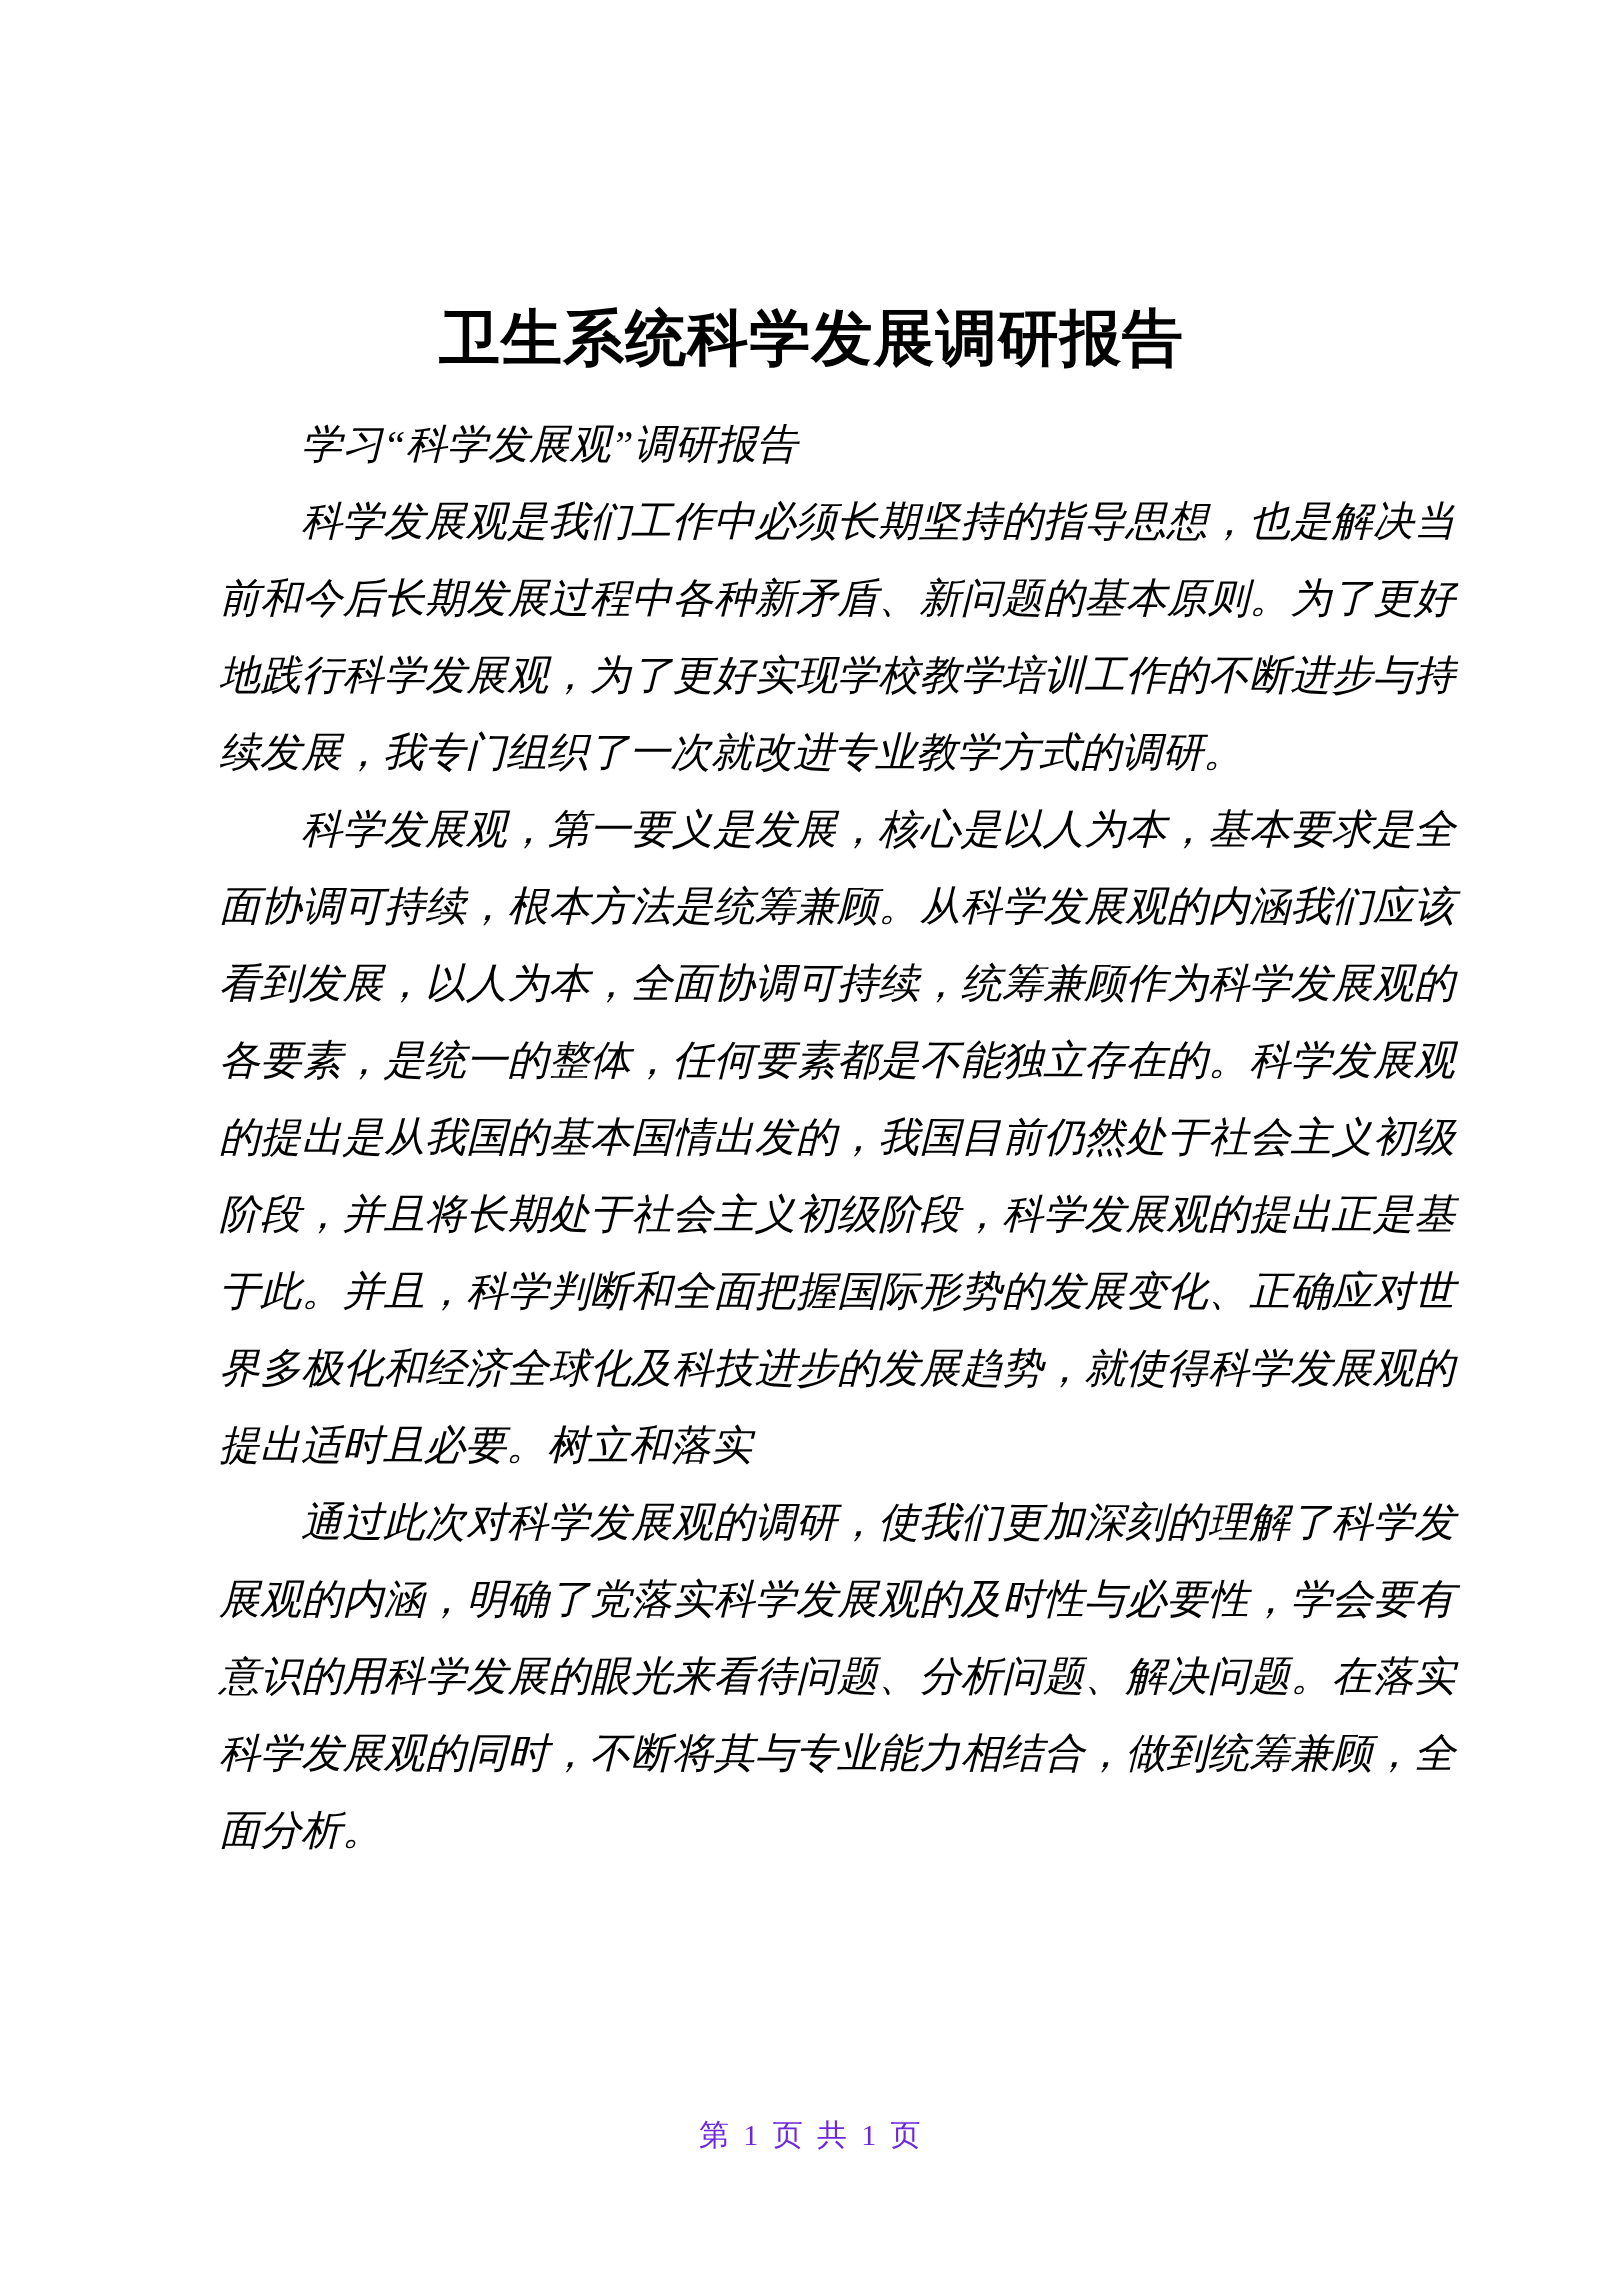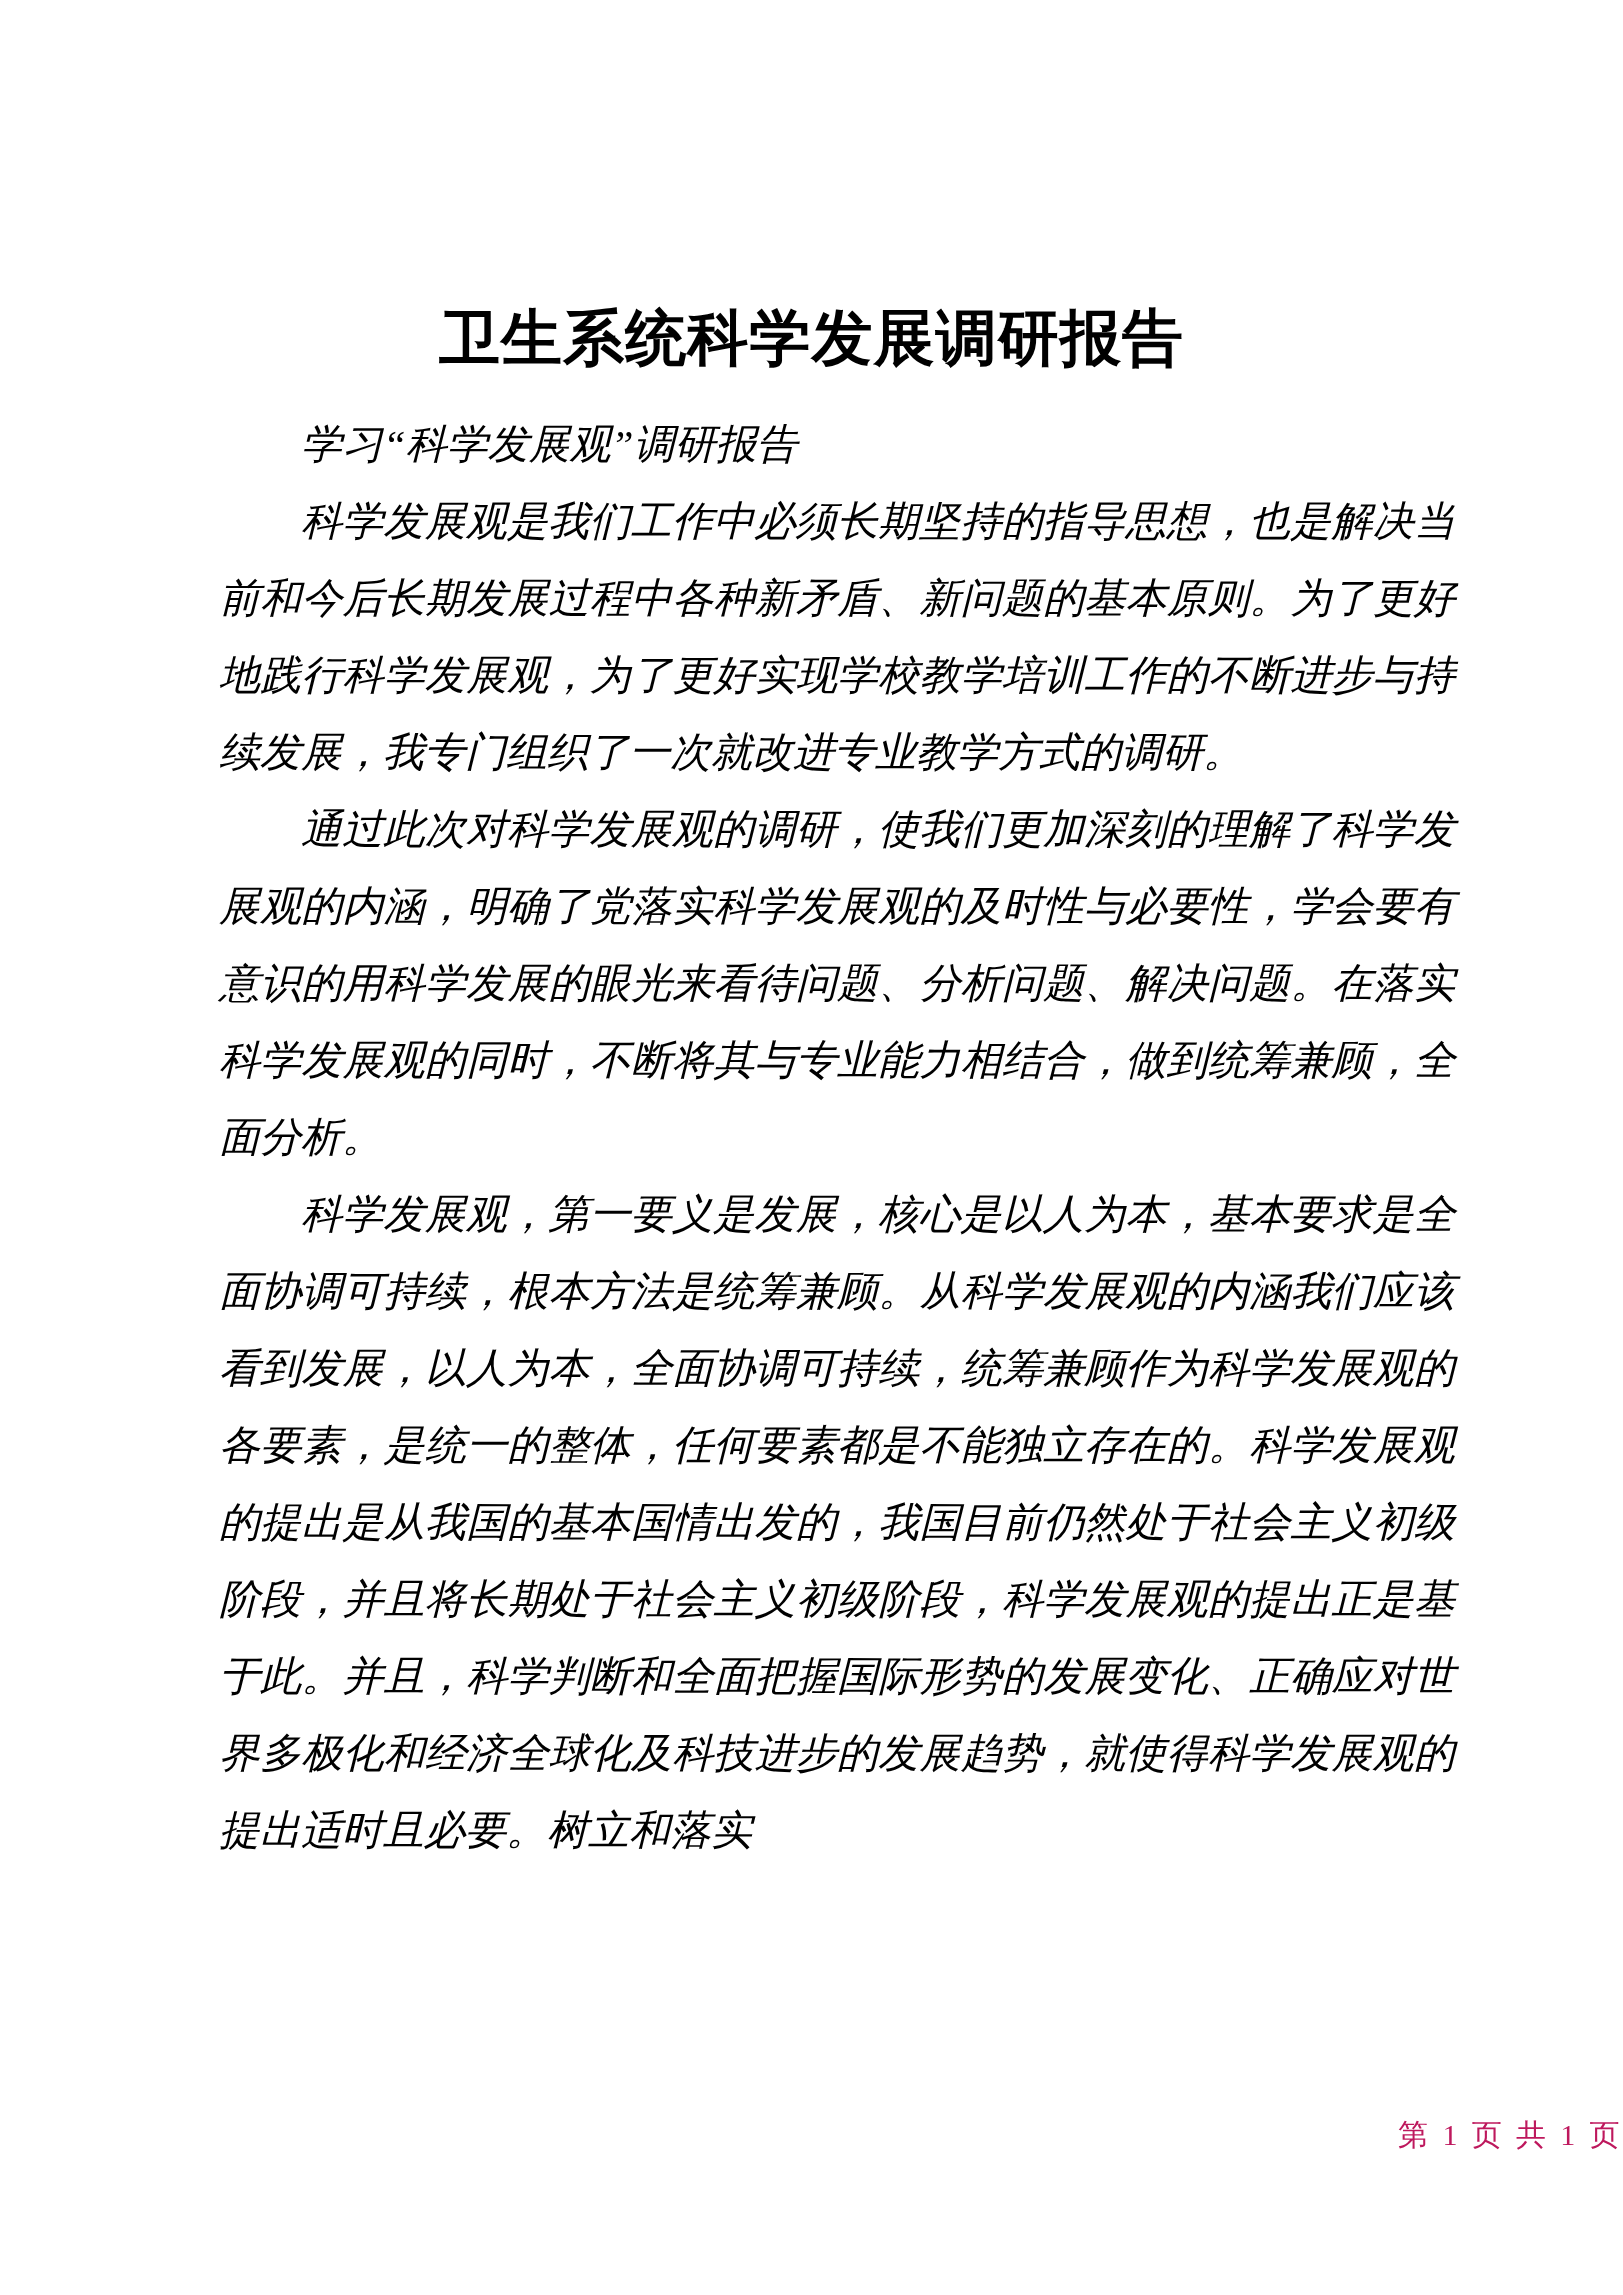--- a/index.html
+++ b/index.html
@@ -39,37 +39,37 @@
   .para {
     margin: 0;
     padding: 0;
     text-indent: 2em;
   }
   .page-footer {
     position: absolute;
     left: 0;
     right: 0;
     bottom: 139px;
-    text-align: right;
+    text-align: center;
     font-size: 30px;
     font-style: normal;
     letter-spacing: 3.4px;
-    color: #be185d;
+    color: #6d28d9;
   }
 </style>
 </head>
 <body>
 
 <div class="page">
 
   <h1 class="doc-title">卫生系统科学发展调研报告</h1>
 
   <div class="doc-body">
     <p class="para">学习“科学发展观”调研报告</p>
     <p class="para">科学发展观是我们工作中必须长期坚持的指导思想，也是解决当前和今后长期发展过程中各种新矛盾、新问题的基本原则。为了更好地践行科学发展观，为了更好实现学校教学培训工作的不断进步与持续发展，我专门组织了一次就改进专业教学方式的调研。</p>
+    <p class="para">科学发展观，第一要义是发展，核心是以人为本，基本要求是全面协调可持续，根本方法是统筹兼顾。从科学发展观的内涵我们应该看到发展，以人为本，全面协调可持续，统筹兼顾作为科学发展观的各要素，是统一的整体，任何要素都是不能独立存在的。科学发展观的提出是从我国的基本国情出发的，我国目前仍然处于社会主义初级阶段，并且将长期处于社会主义初级阶段，科学发展观的提出正是基于此。并且，科学判断和全面把握国际形势的发展变化、正确应对世界多极化和经济全球化及科技进步的发展趋势，就使得科学发展观的提出适时且必要。树立和落实</p>
     <p class="para">通过此次对科学发展观的调研，使我们更加深刻的理解了科学发展观的内涵，明确了党落实科学发展观的及时性与必要性，学会要有意识的用科学发展的眼光来看待问题、分析问题、解决问题。在落实科学发展观的同时，不断将其与专业能力相结合，做到统筹兼顾，全面分析。</p>
-    <p class="para">科学发展观，第一要义是发展，核心是以人为本，基本要求是全面协调可持续，根本方法是统筹兼顾。从科学发展观的内涵我们应该看到发展，以人为本，全面协调可持续，统筹兼顾作为科学发展观的各要素，是统一的整体，任何要素都是不能独立存在的。科学发展观的提出是从我国的基本国情出发的，我国目前仍然处于社会主义初级阶段，并且将长期处于社会主义初级阶段，科学发展观的提出正是基于此。并且，科学判断和全面把握国际形势的发展变化、正确应对世界多极化和经济全球化及科技进步的发展趋势，就使得科学发展观的提出适时且必要。树立和落实</p>
   </div>
 
   <div class="page-footer">第 1 页 共 1 页</div>
 
 </div>
 
 
 </body></html>

